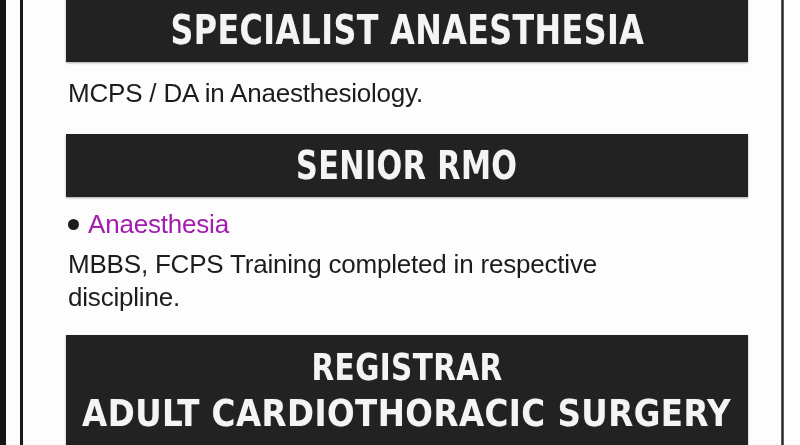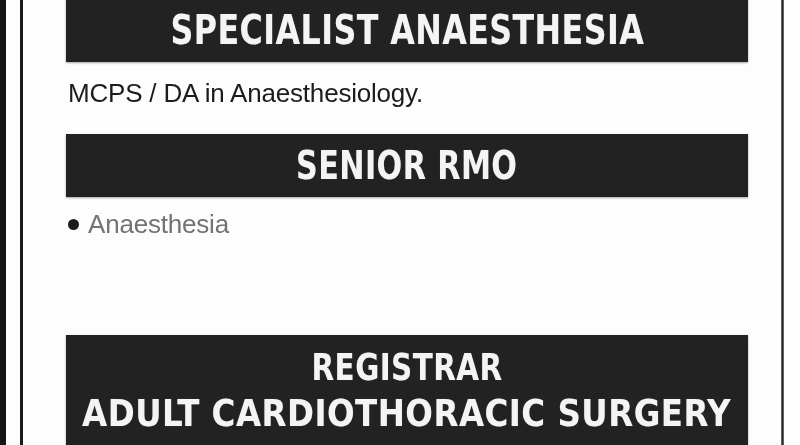--- a/index.html
+++ b/index.html
@@ -146,21 +146,21 @@
   #text-rmo-req {
     top: 248px;
     width: 660px;
   }
 
   .bullet-item {
     display: inline-flex;
     align-items: center;
     gap: 9px;
     font-size: 26px;
-    color: #737373;
+    color: #a21caf;
   }
   .bullet-dot {
     display: inline-block;
     width: 11px;
     height: 11px;
     border-radius: 50%;
     background: #1c1c1c;
     flex: 0 0 auto;
   }
 </style>
@@ -185,20 +185,22 @@
       <div class="banner-line">SENIOR RMO</div>
     </div>
 
     <div class="body-text" id="text-rmo-disciplines">
       <span class="bullet-item">
         <span class="bullet-dot"></span>
         <span>Anaesthesia</span>
       </span>
     </div>
 
+    <div class="body-text" id="text-rmo-req">MBBS, FCPS Training completed in respective
+discipline.</div>
 
     <div class="banner" id="banner-registrar">
       <div class="banner-line">REGISTRAR</div>
       <div class="banner-line wide">ADULT CARDIOTHORACIC SURGERY</div>
     </div>
 
   </div>
 </div>
 
 </body></html>

